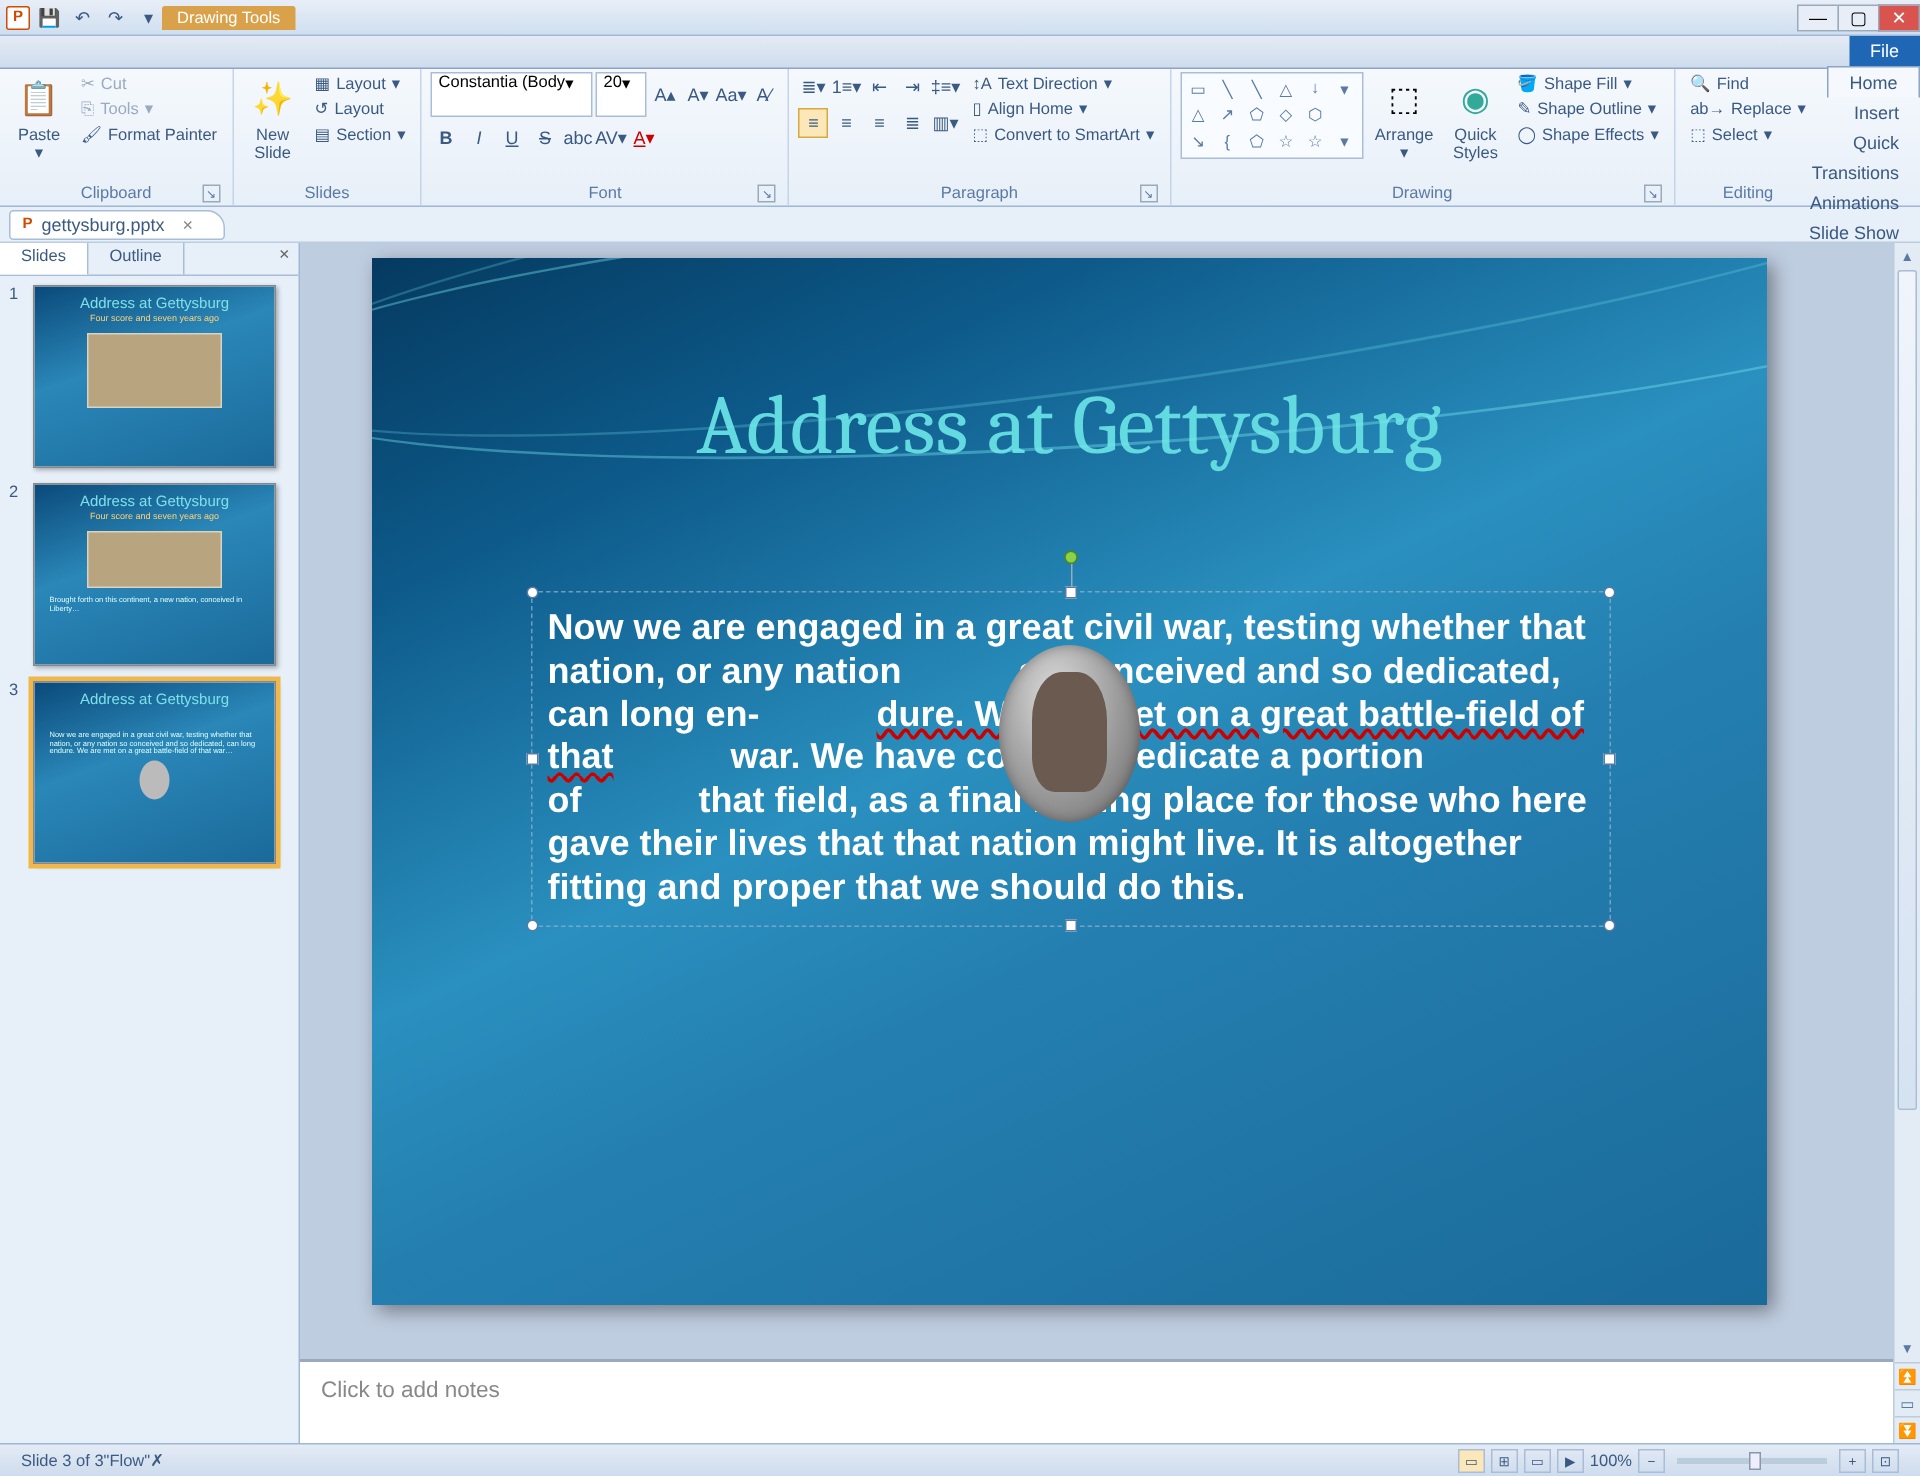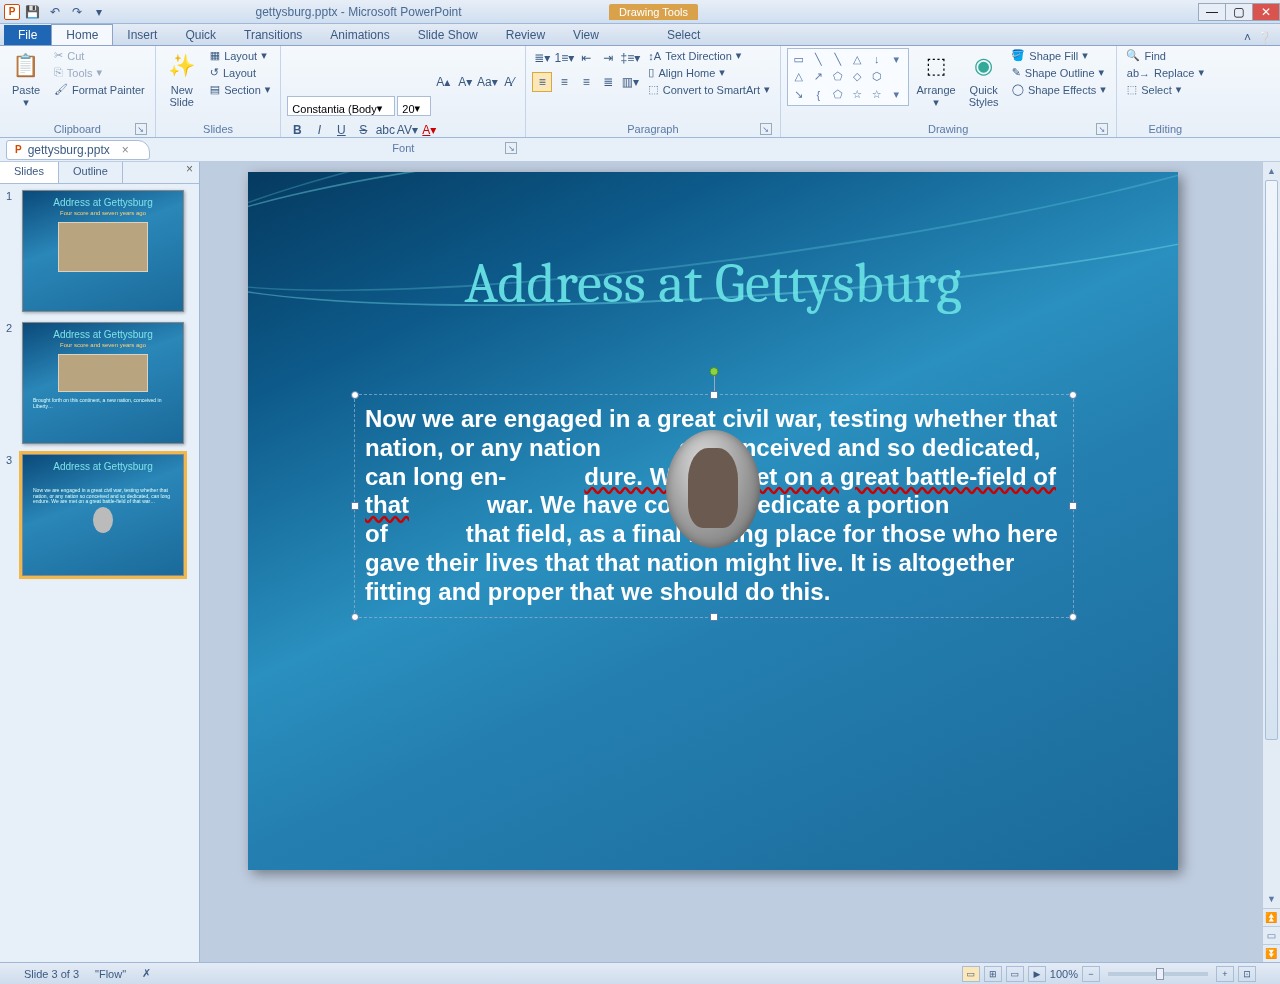--- a/index.html
+++ b/index.html
@@ -10,21 +10,21 @@
 .titlebar .qat { display: flex; align-items: center; gap: 4px; padding-left: 4px; }
 .titlebar .qat .pp-icon { width: 16px; height: 16px; background: #fff; border: 1px solid #d04a02; color: #d04a02; font-weight: bold; font-size: 10px; display: flex; align-items: center; justify-content: center; border-radius: 2px; }
 .titlebar .qat .q-btn { width: 18px; height: 18px; display: flex; align-items: center; justify-content: center; color: #3b5a82; cursor: pointer; }
 .titlebar .center { flex: 1; text-align: center; color: #4a6a92; font-size: 12px; }
 .titlebar .contextual { background: #d9a24a; color: #fff; padding: 2px 10px; font-size: 11px; border-radius: 2px 2px 0 0; }
 .titlebar .winbtns { display: flex; }
 .titlebar .winbtns div { width: 28px; height: 18px; display: flex; align-items: center; justify-content: center; border: 1px solid #9ab; margin-left: -1px; background: #e8eef7; }
 .titlebar .winbtns .close { background: #d9534f; color: #fff; }
 
 
-.tabstrip { height: 22px; background: linear-gradient(#e4ebf5,#cedced); display: flex; align-items: flex-end; padding-left: 4px; border-bottom: 1px solid #8ba4c8; }
+.tabstrip { height: 22px; background: linear-gradient(#e4ebf5,#cedced); display: flex; align-items: flex-end; padding-left: 19px; border-bottom: 1px solid #8ba4c8; flex-direction: column; }
 .tabstrip .file-tab { background: #1f66b5; color: #fff; padding: 3px 14px; font-size: 12px; }
 .tabstrip .tab { padding: 3px 14px; color: #3b5a82; font-size: 12px; cursor: pointer; }
 .tabstrip .tab.active { background: #f5f9fd; border: 1px solid #8ba4c8; border-bottom: none; }
 .tabstrip .tab.context { color: #3b5a82; }
 .tabstrip .right { margin-left: auto; display:flex; align-items:center; gap:6px; padding-right:8px; color:#3b5a82; }
 
 
 .ribbon { height: 92px; background: linear-gradient(#f5f9fd,#e7eff8); display: flex; border-bottom: 1px solid #a0b8d8; }
 .group { border-right: 1px solid #c5d4e8; display: flex; flex-direction: column; padding: 2px 6px 0 6px; }
 .group-body { flex: 1; display: flex; align-items: flex-start; gap: 4px; }
@@ -32,21 +32,21 @@
 .group-label .launcher { position: absolute; right: 2px; bottom: 2px; width: 12px; height: 12px; border: 1px solid #9ab; font-size: 8px; display: flex; align-items: center; justify-content: center; color: #5a7aa6; }
 .big-btn { display: flex; flex-direction: column; align-items: center; gap: 2px; padding: 2px 4px; cursor: pointer; }
 .big-btn .ico { width: 32px; height: 32px; display: flex; align-items: center; justify-content: center; font-size: 22px; }
 .big-btn .lbl { font-size: 11px; color: #3b5a82; text-align: center; line-height: 1.1; }
 .stack { display: flex; flex-direction: column; gap: 2px; }
 .small-item { display: flex; align-items: center; gap: 4px; font-size: 11px; color: #3b5a82; padding: 1px 4px; cursor: pointer; white-space: nowrap; }
 .small-item.disabled { color: #9aaac0; }
 .icon-btn { width: 20px; height: 20px; display: flex; align-items: center; justify-content: center; border: 1px solid transparent; cursor: pointer; font-size: 12px; color:#3b5a82; }
 .icon-btn.active { background: #fce7b8; border: 1px solid #d8a93d; }
 .row { display: flex; gap: 2px; align-items: center; }
-.font-box { border: 1px solid #a9bdd8; background: #fff; height: 20px; font-size: 11px; padding: 0 4px; display: flex; align-items: flex-end; margin-top: 48px; }
+.font-box { border: 1px solid #a9bdd8; background: #fff; height: 30px; font-size: 11px; padding: 0 4px; display: flex; align-items: flex-start; }
 .gallery { width: 122px; height: 58px; border: 1px solid #a9bdd8; background: #f8fbff; display: grid; grid-template-columns: repeat(6,1fr); grid-template-rows: repeat(3,1fr); gap: 1px; padding: 2px; }
 .gallery div { display: flex; align-items: center; justify-content: center; font-size: 11px; color: #5a7aa6; }
 
 
 .docbar { height: 24px; background: #e7eff8; border-bottom: 1px solid #bccde2; display: flex; align-items: center; padding-left: 6px; }
 .doctab { background: #fff; border: 1px solid #a9bdd8; border-radius: 3px 12px 3px 3px; padding: 2px 20px 2px 8px; display: flex; align-items: center; gap: 6px; font-size: 12px; color: #3b5a82; position: relative; }
 .doctab .x { margin-left: 6px; color: #888; }
 
 
 .main { position: absolute; top: 162px; left: 0; right: 0; bottom: 22px; display: flex; background:#bfcde0; }
@@ -81,38 +81,37 @@
 .oval-img { position: absolute; width: 94px; height: 118px; background: radial-gradient(ellipse at 40% 30%, #ddd 0%, #aaa 40%, #888 70%, #555 100%); border-radius: 50%; left: 50%; top: 258px; transform: translateX(-50%); box-shadow: 0 0 8px rgba(0,0,0,.3) inset; overflow:hidden; }
 .oval-img::after{content:''; position:absolute; left:22px; top:18px; width:50px; height:80px; background:#6a5a50; border-radius:40% 40% 30% 30%;}
 .notes { height: 56px; background: #fff; border-top: 2px solid #9ab; padding: 10px 14px; color: #888; font-size: 15px; }
 .vscroll { width: 18px; background: #e3ebf5; border-left:1px solid #bcd; display:flex; flex-direction:column; }
 .vscroll .arr { height:18px; display:flex;align-items:center;justify-content:center; color:#5a7aa6; font-size:9px;}
 .vscroll .track { flex:1; position:relative;}
 .vscroll .thumb-sb { position:absolute; left:2px; right:2px; top:0; height:560px; background:linear-gradient(#f0f5fb,#d5e2f0); border:1px solid #a9bdd8; border-radius:2px;}
 .vscroll .nav-btn { height:18px; border-top:1px solid #bcd; display:flex;align-items:center;justify-content:center; font-size:10px; color:#5a7aa6;}
 
 
-.status { position: absolute; bottom: 0; left: 0; right: 0; height: 22px; background: linear-gradient(#e4ebf5,#cedced); border-top: 1px solid #a0b8d8; display: flex; align-items: center; font-size: 11px; color: #3b5a82; padding: 0 24px; gap: 16px; }
+.status { position: absolute; bottom: 0; left: 0; right: 0; height: 22px; background: linear-gradient(#e4ebf5,#cedced); border-top: 1px solid #a0b8d8; display: flex; align-items: center; font-size: 11px; color: #3b5a82; padding: 0 14px; gap: 0; }
 .status .right { margin-left: auto; display: flex; align-items: center; gap: 4px; }
 .status .view-btn { width: 18px; height: 16px; border: 1px solid #a9bdd8; display: flex; align-items: center; justify-content: center; font-size: 9px; }
 .status .zoom-track { width: 100px; height: 4px; background: #bcd; position: relative; margin: 0 4px; }
 .status .zoom-thumb { position: absolute; left: 48px; top: -4px; width: 8px; height: 12px; background: #eef; border: 1px solid #89a; }
 </style>
 </head>
 <body>
 
 <div class="titlebar">
   <div class="qat">
     <div class="pp-icon">P</div>
     <div class="q-btn">💾</div>
     <div class="q-btn">↶</div>
     <div class="q-btn">↷</div>
     <div class="q-btn">▾</div>
   </div>
-  <div class="center">gettysburg.pptx - Microsoft PowerPoint</div>
   <div class="contextual">Drawing Tools</div>
   <div style="flex:1"></div>
   <div class="winbtns">
     <div>—</div>
     <div>▢</div>
     <div class="close">✕</div>
   </div>
 </div>
 
 <div class="tabstrip">
@@ -335,20 +334,21 @@
           <div class="handle" style="left:50%;bottom:-4px;margin-left:-4px;border-radius:0"></div>
           <div class="handle" style="left:-4px;top:50%;margin-top:-4px;border-radius:0"></div>
           <div class="handle" style="right:-4px;top:50%;margin-top:-4px;border-radius:0"></div>
           <div class="textbox-text">
             <span>Now we are engaged in a great civil war, testing whether that nation, or any nation</span>&nbsp;&nbsp;&nbsp;&nbsp;&nbsp;&nbsp;&nbsp;&nbsp;&nbsp;&nbsp;&nbsp;&nbsp;&nbsp;<span>so conceived and so dedicated, can long en-</span>&nbsp;&nbsp;&nbsp;&nbsp;&nbsp;&nbsp;&nbsp;&nbsp;&nbsp;&nbsp;&nbsp;&nbsp;&nbsp;<span style="text-decoration:underline wavy #c00">dure. We are met on a great battle-field of that</span>&nbsp;&nbsp;&nbsp;&nbsp;&nbsp;&nbsp;&nbsp;&nbsp;&nbsp;&nbsp;&nbsp;&nbsp;&nbsp;<span>war. We have come to dedicate a portion of</span>&nbsp;&nbsp;&nbsp;&nbsp;&nbsp;&nbsp;&nbsp;&nbsp;&nbsp;&nbsp;&nbsp;&nbsp;&nbsp;<span>that field, as a final resting place for those who here gave their lives that that nation might live. It is altogether fitting and proper that we should do this.</span>
           </div>
         </div>
         <div class="oval-img"></div>
       </div>
     </div>
+    <div class="notes">Click to add notes</div>
   </div>
 
   <div class="vscroll">
     <div class="arr">▲</div>
     <div class="track">
         <div class="thumb-sb"></div>
       </div>
     <div class="arr">▼</div>
     <div class="nav-btn">⏫</div>
     <div class="nav-btn">▭</div>

